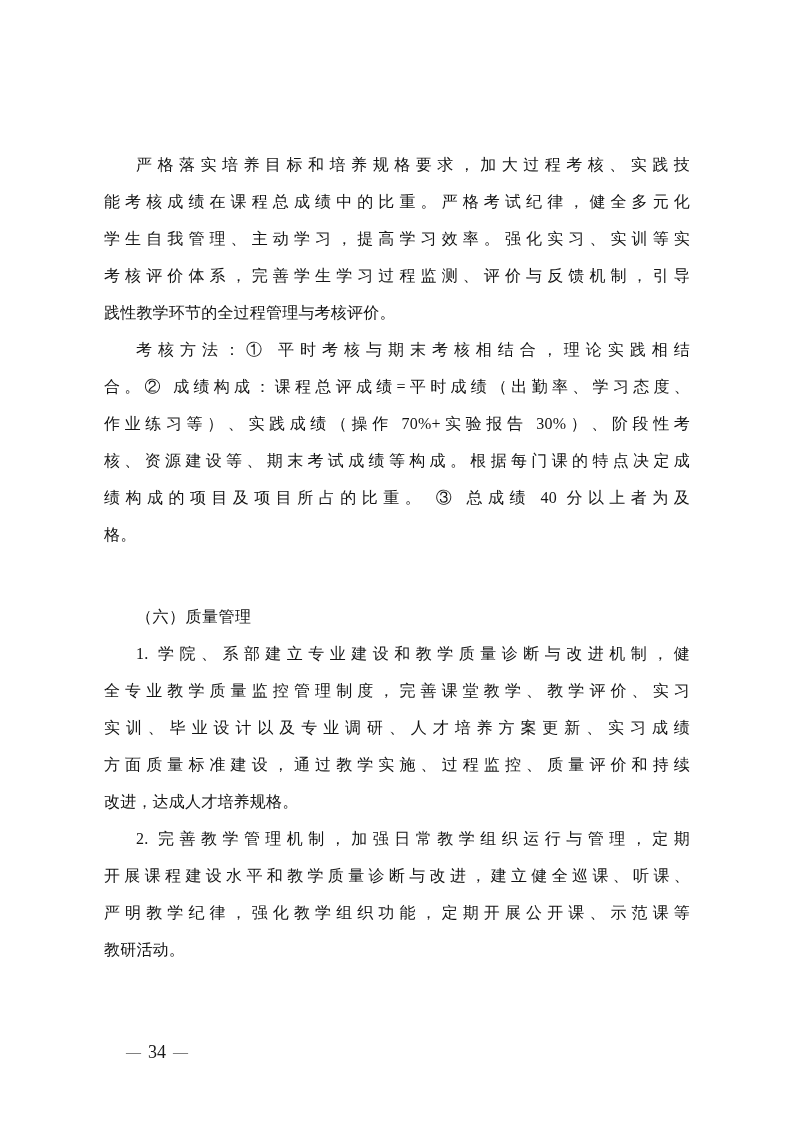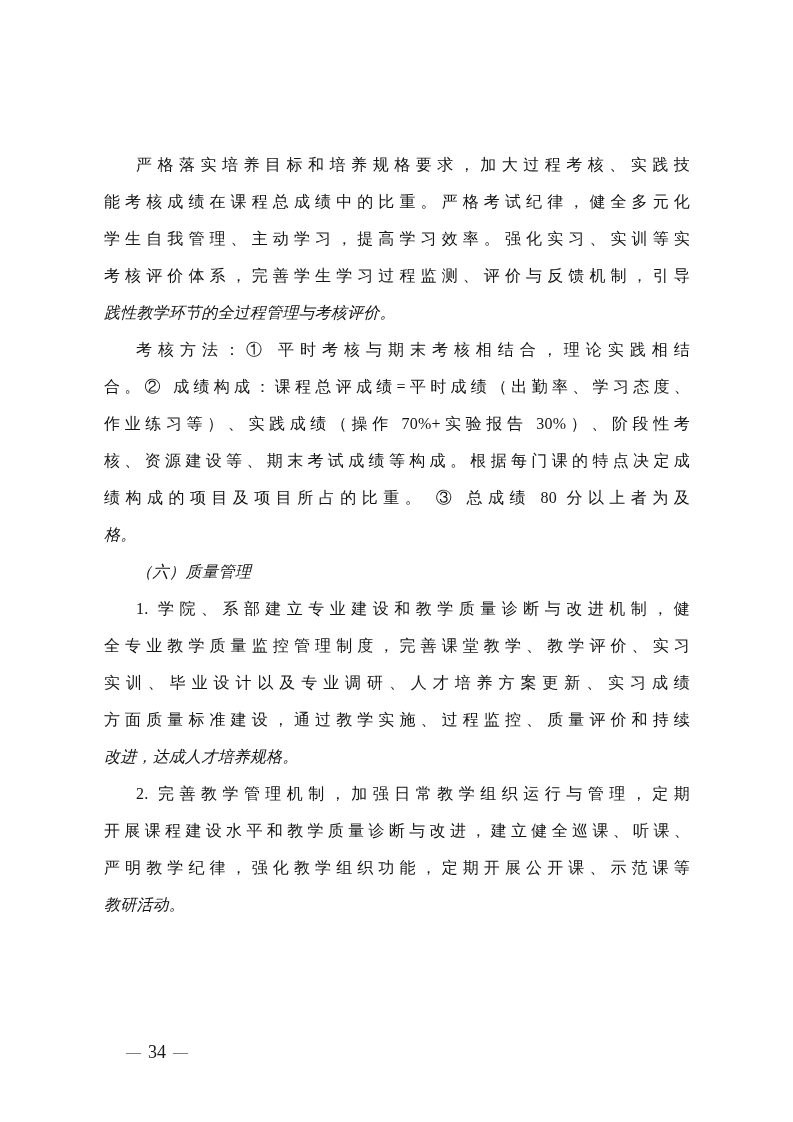--- a/index.html
+++ b/index.html
@@ -35,24 +35,24 @@
     text-justify: inter-character;
     white-space: nowrap;
     overflow: hidden;
     letter-spacing: 0.2px;
   }
   .line.first {
     text-indent: 2em;
   }
   .line.plain {
     text-align-last: left;
-    font-style: italic;
   }
   .heading .line {
     letter-spacing: 0.5px;
+    margin-top: 45px;
   }
   .footer {
     position: absolute;
     left: 126px;
     top: 1042px;
     display: flex;
     align-items: center;
     gap: 7px;
     font-size: 14px;
     color: #333333;
@@ -80,21 +80,21 @@
       <div class="line">学生自我管理、主动学习，提高学习效率。强化实习、实训等实</div>
       <div class="line">考核评价体系，完善学生学习过程监测、评价与反馈机制，引导</div>
       <div class="line plain">践性教学环节的全过程管理与考核评价。</div>
     </div>
 
     <div class="para">
       <div class="line first">考核方法：① 平时考核与期末考核相结合，理论实践相结</div>
       <div class="line">合。② 成绩构成：课程总评成绩=平时成绩（出勤率、学习态度、</div>
       <div class="line">作业练习等）、实践成绩（操作 70%+实验报告 30%）、阶段性考</div>
       <div class="line">核、资源建设等、期末考试成绩等构成。根据每门课的特点决定成</div>
-      <div class="line">绩构成的项目及项目所占的比重。 ③ 总成绩 80 分以上者为及</div>
+      <div class="line">绩构成的项目及项目所占的比重。 ③ 总成绩 40 分以上者为及</div>
       <div class="line plain">格。</div>
     </div>
 
     <div class="para heading">
       <div class="line first plain">（六）质量管理</div>
     </div>
 
     <div class="para">
       <div class="line first">1. 学院、系部建立专业建设和教学质量诊断与改进机制，健</div>
       <div class="line">全专业教学质量监控管理制度，完善课堂教学、教学评价、实习</div>

